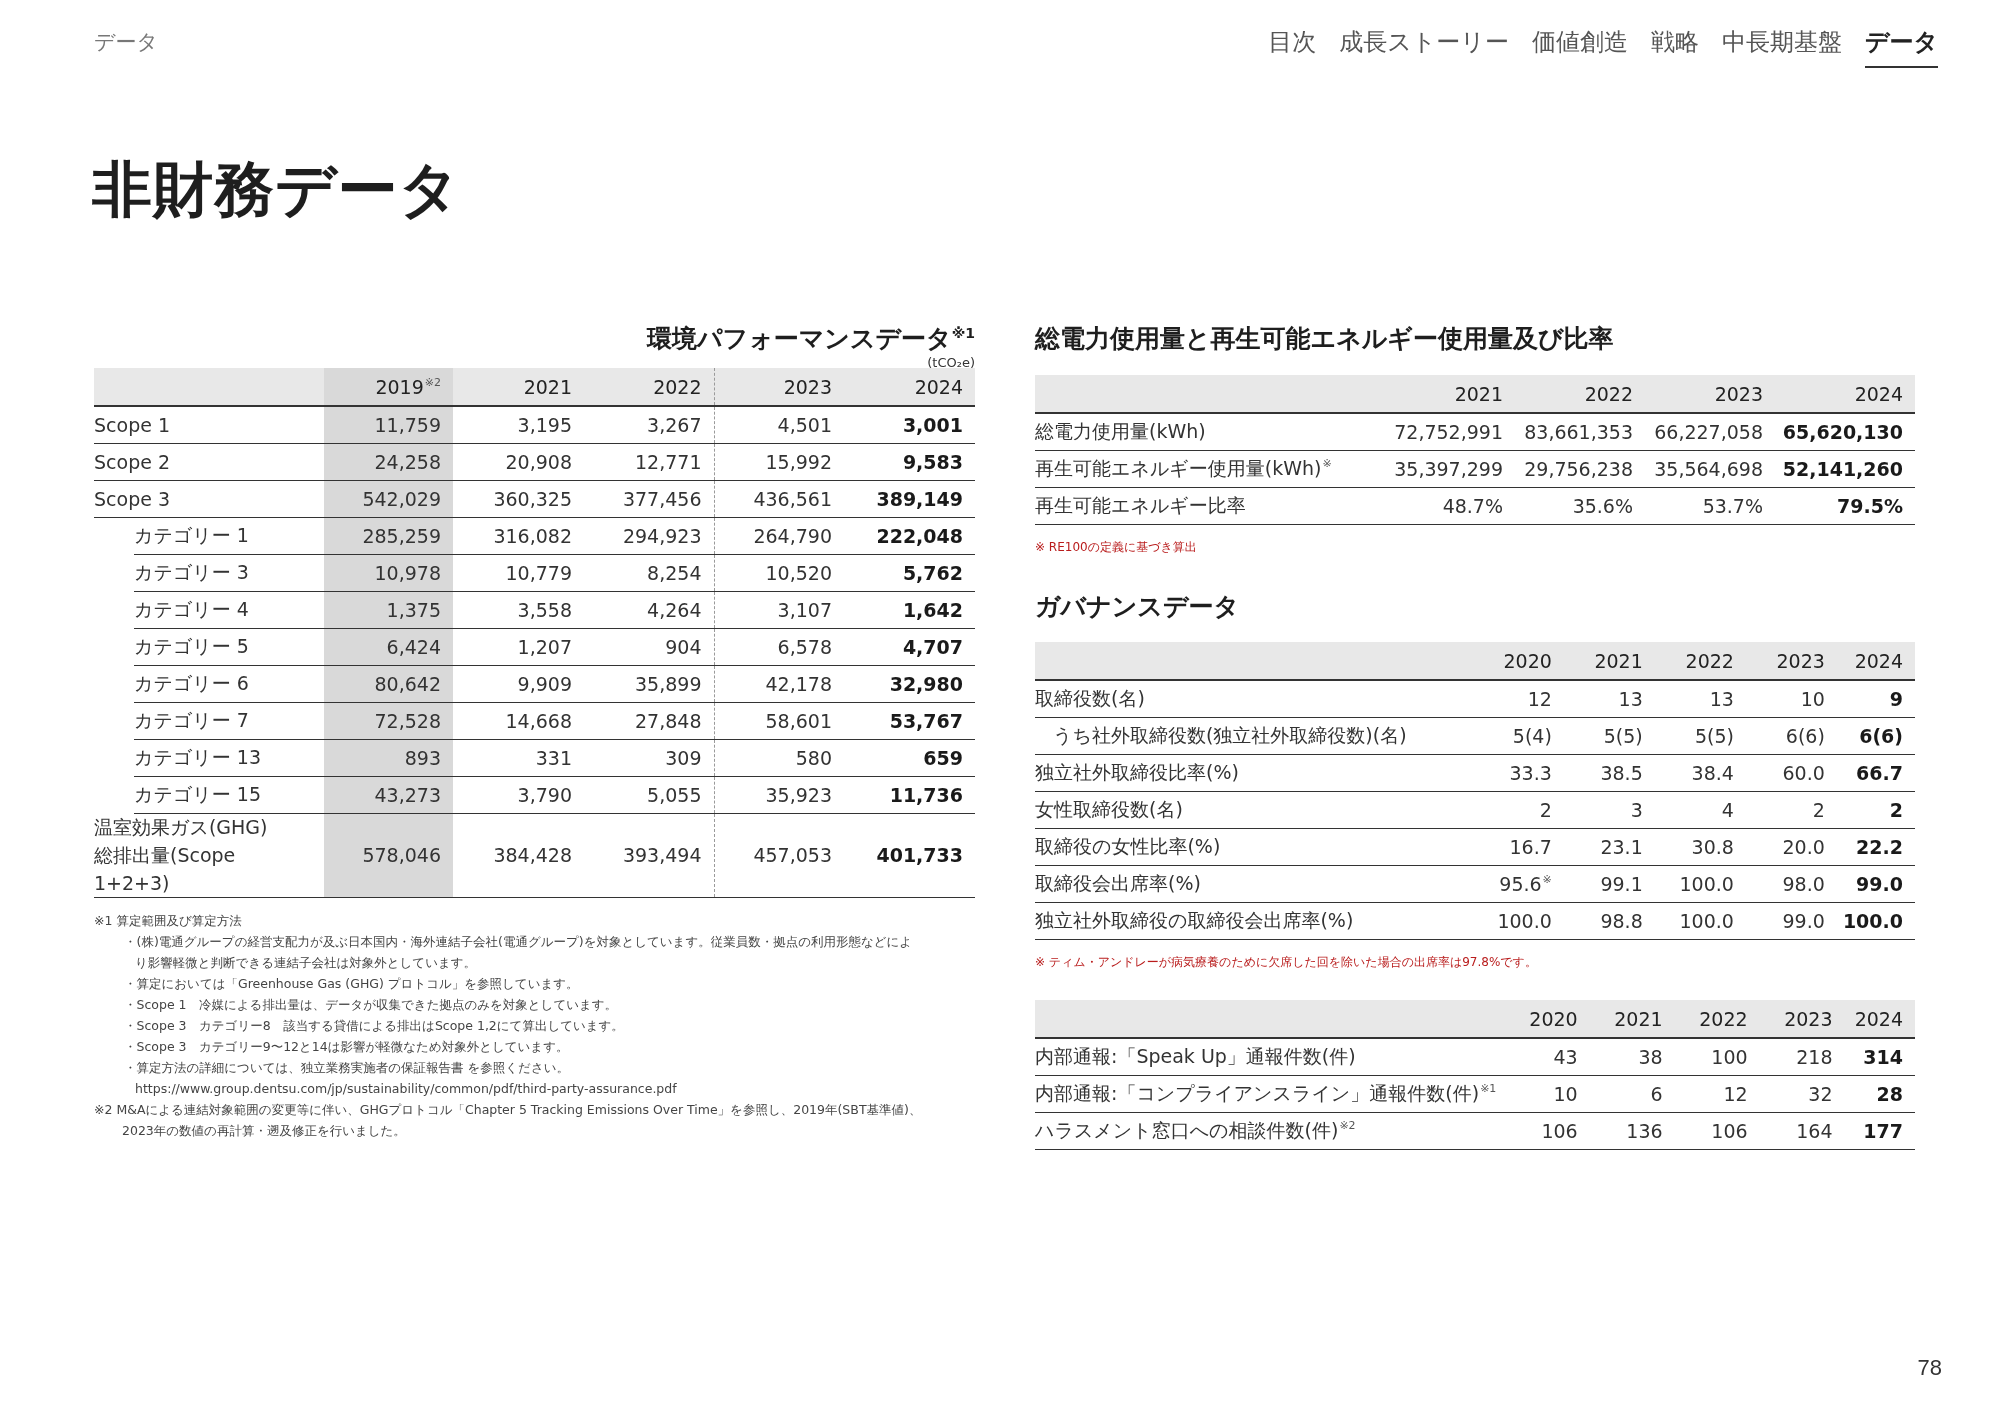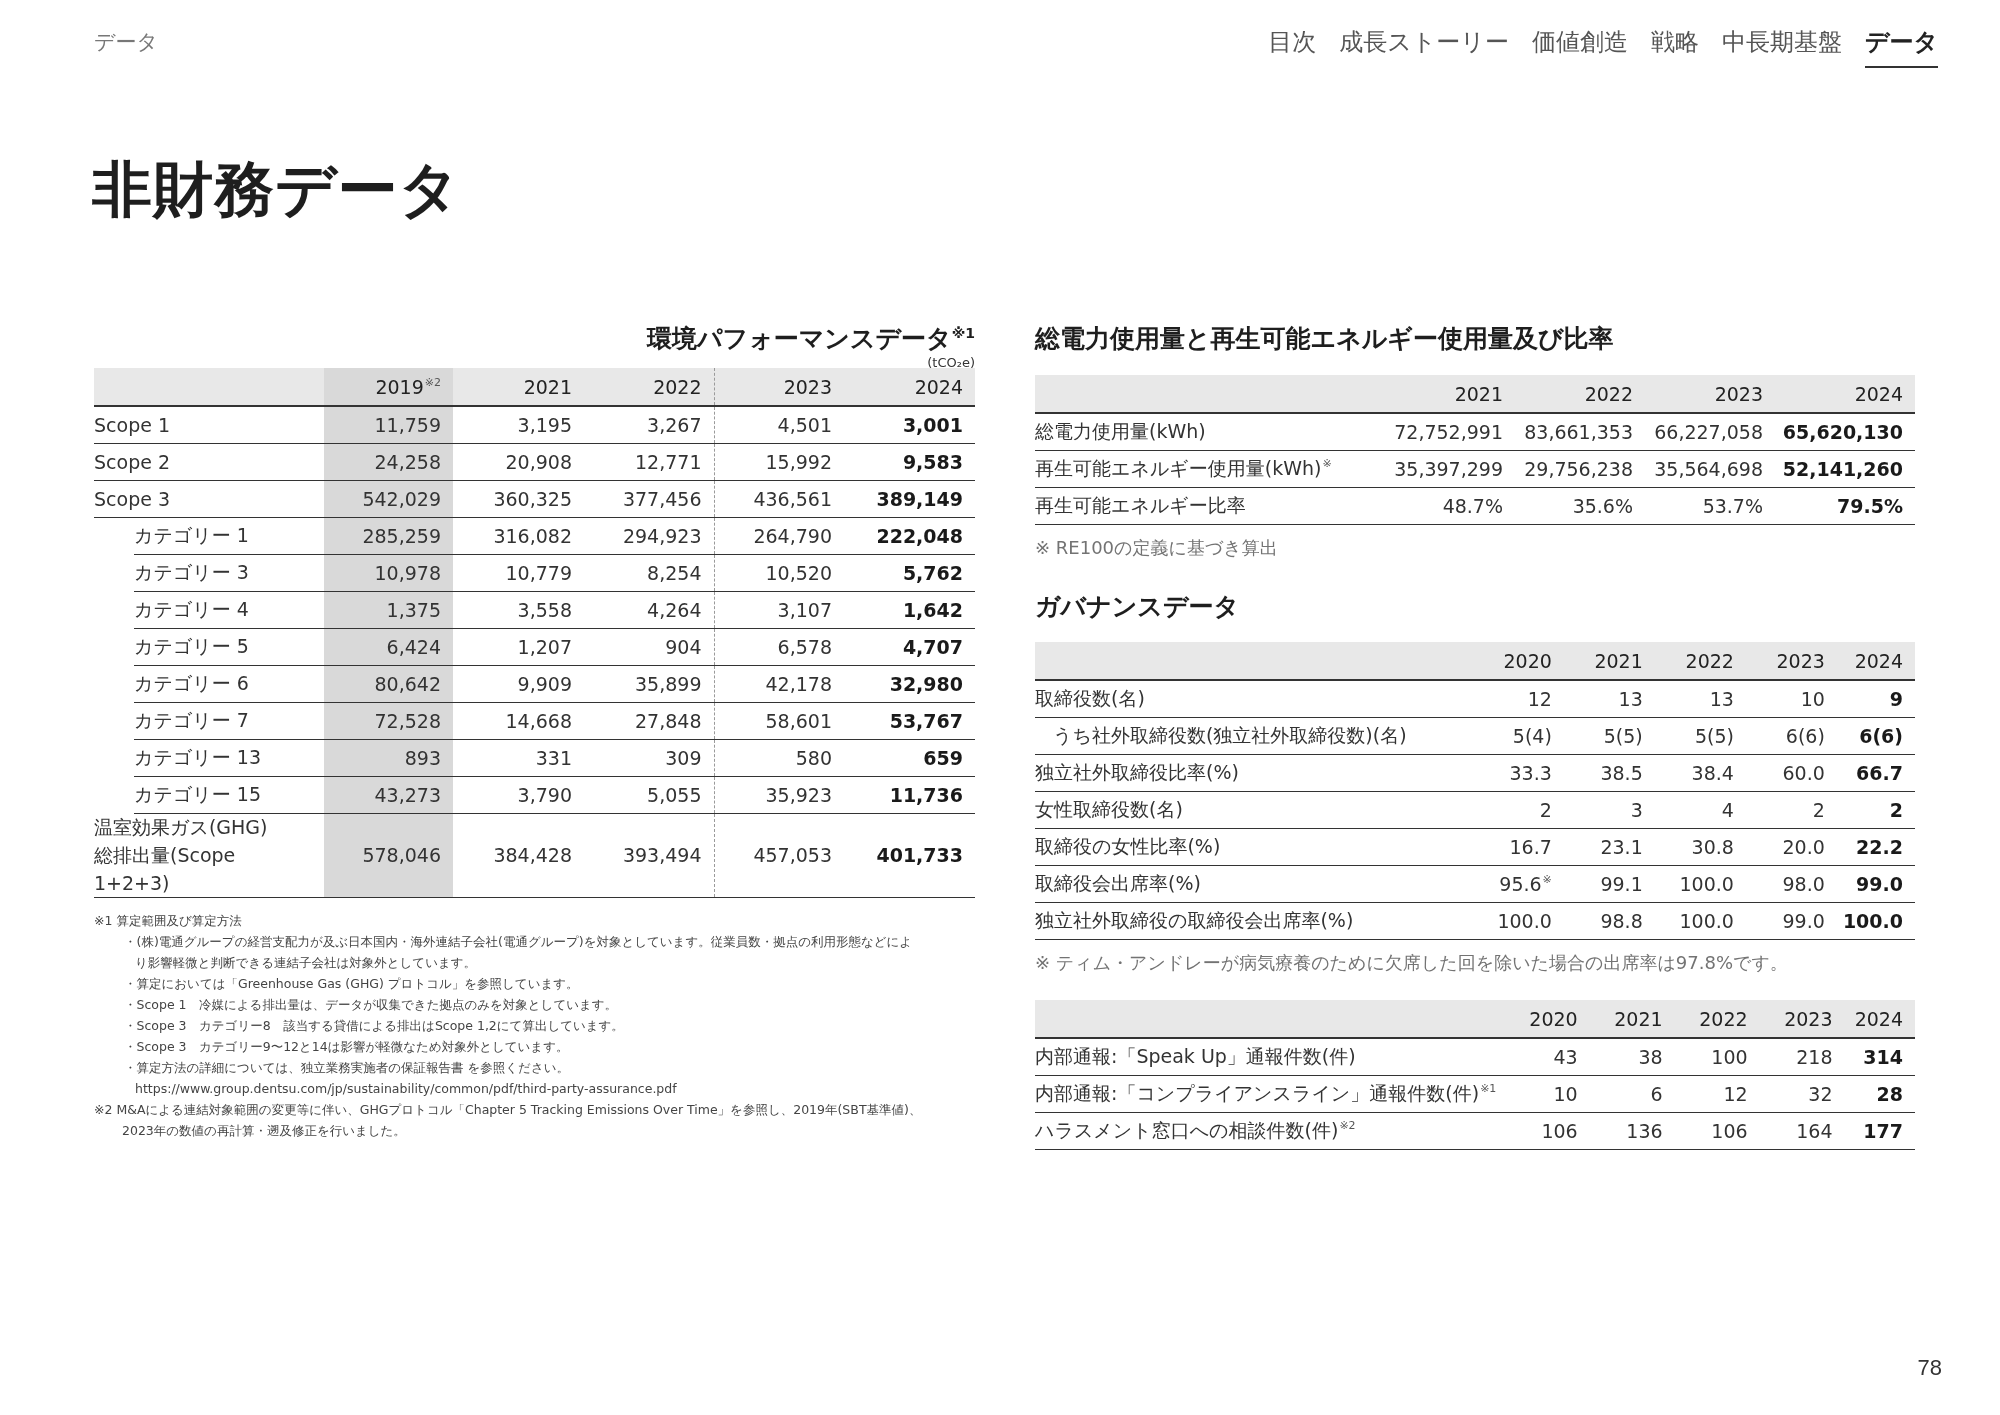--- a/index.html
+++ b/index.html
@@ -41,21 +41,21 @@
   .notes .sub { padding-left: 30px; }
   .notes .sub2 { padding-left: 41px; }
 
   
   .right { position: absolute; left: 1035px; width: 880px; }
   .energy { top: 322px; }
   .energy .title-wrap { height: 44px; margin-bottom: 9px; }
   .gov { top: 590px; }
   .gov .title-wrap { height: 40px; margin-bottom: 12px; }
   .whistle { top: 1000px; }
-  .small-note { font-size: 18px; color: #737373; margin-top: 12px; line-height: 21px; }
+  .small-note { font-size: 12px; color: #b91c1c; margin-top: 12px; line-height: 21px; }
   .page-number { position: absolute; right: 58px; top: 1355px; font-size: 22px; color: #333; font-family: "Liberation Sans", sans-serif; }
 </style>
 </head>
 <body>
 
 <div class="breadcrumb">データ</div>
 
 <nav class="nav">
   <div class="nav-item">目次</div>
   <div class="nav-item">成長ストーリー</div>

